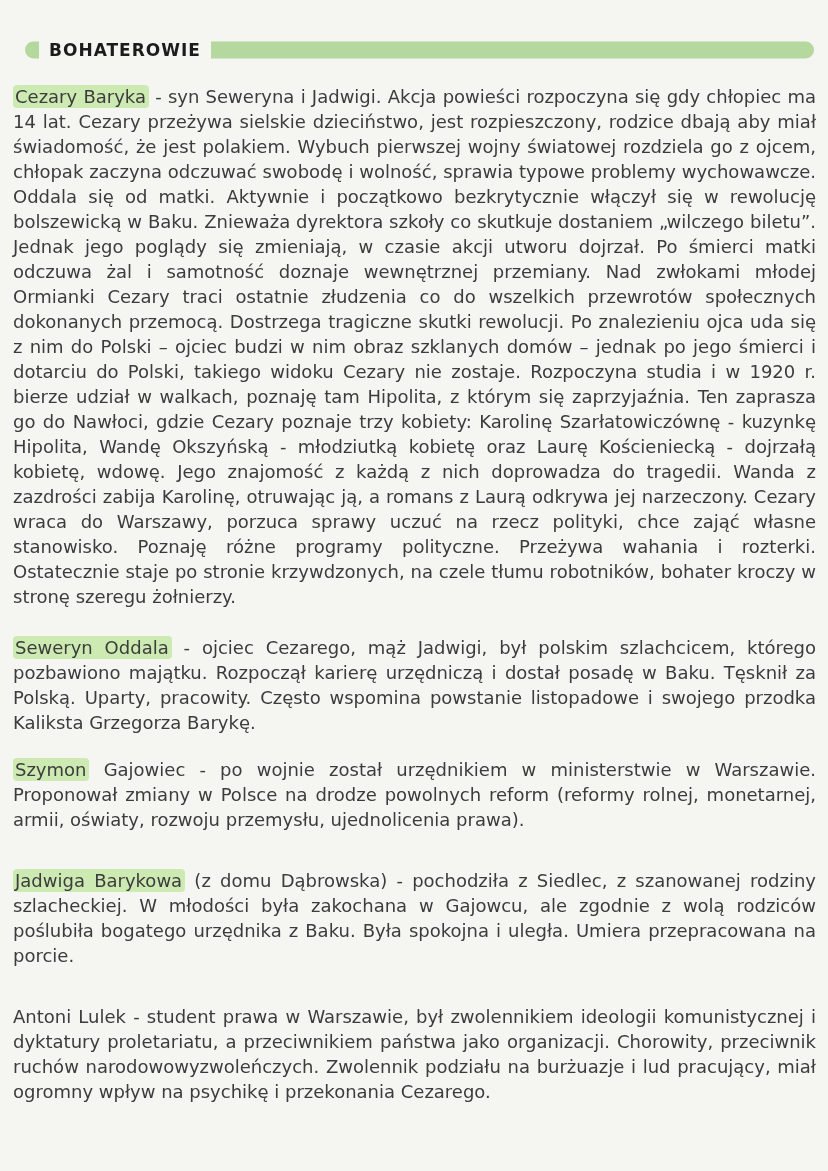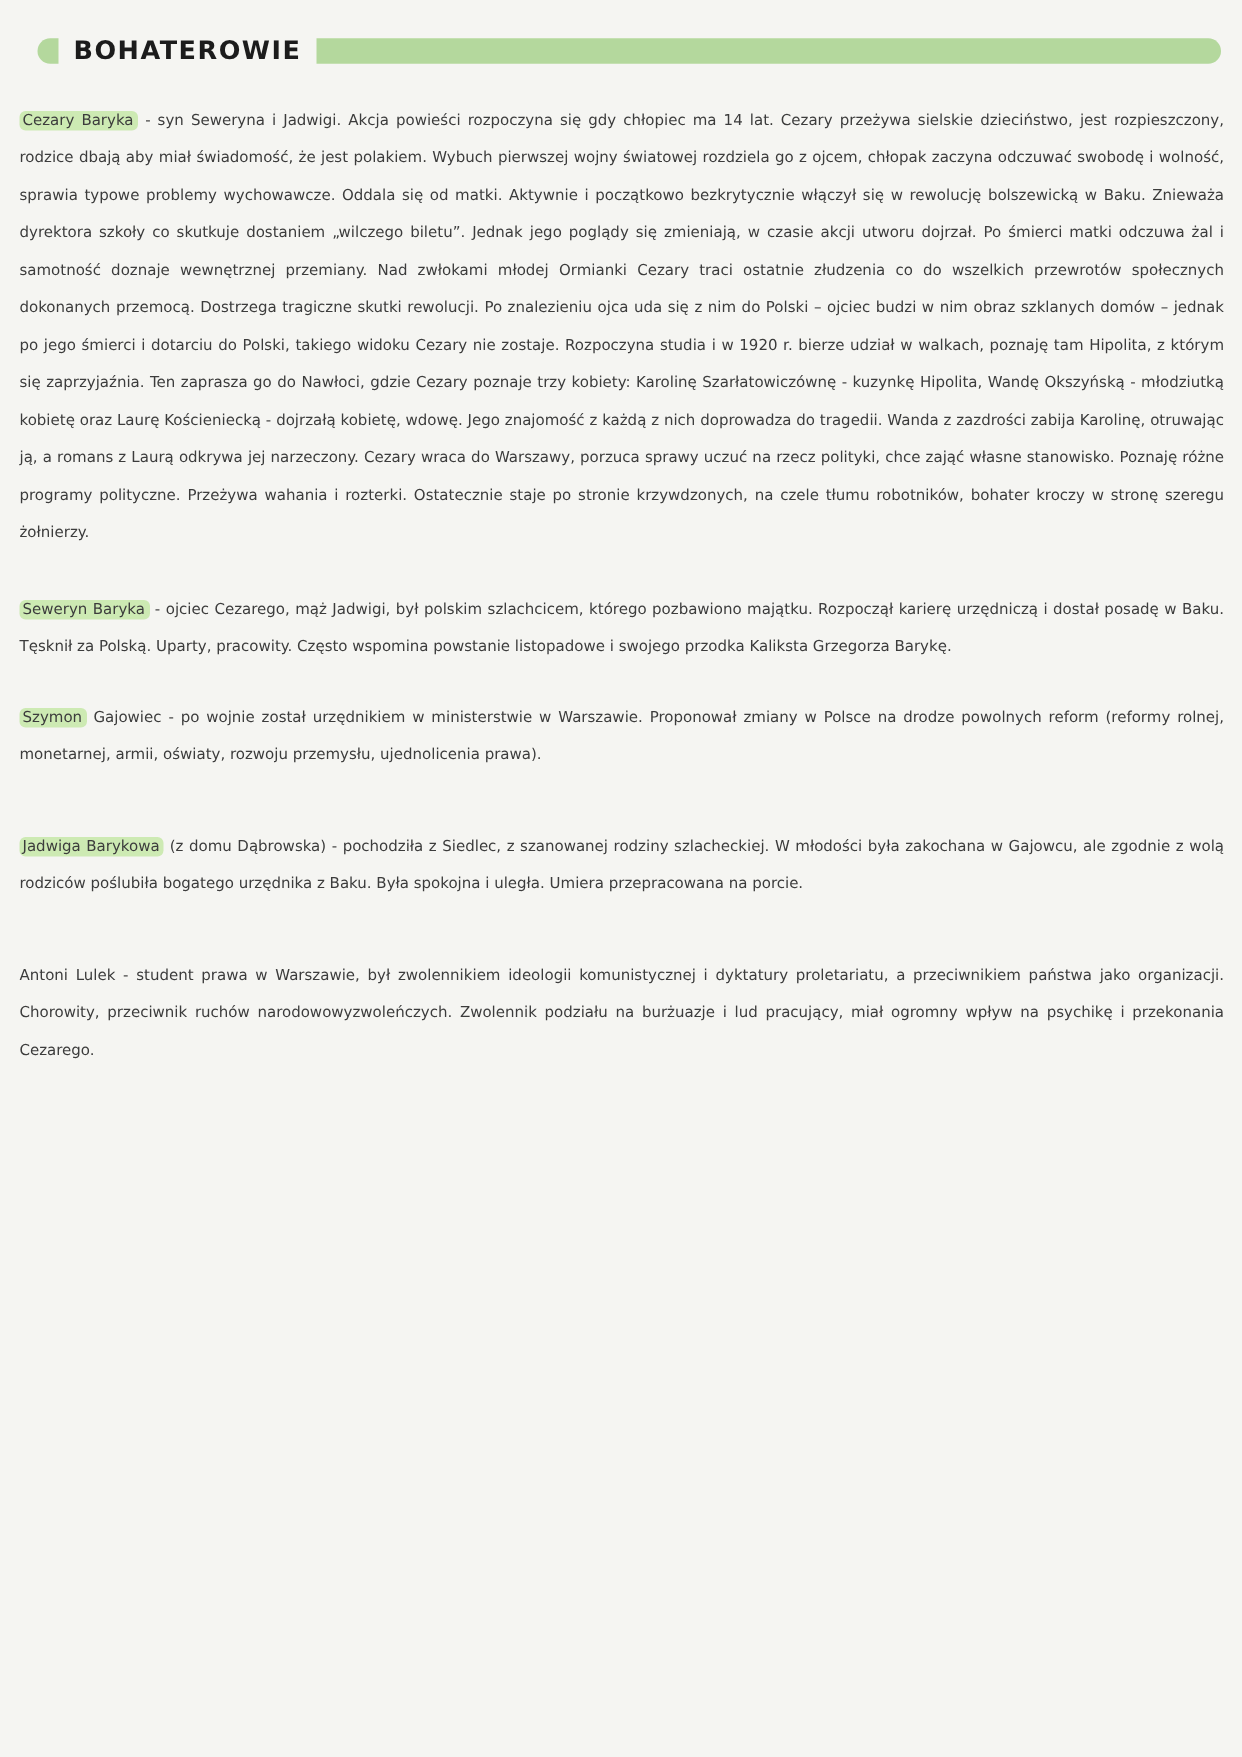--- a/index.html
+++ b/index.html
@@ -7,21 +7,21 @@
   body {
     background: #e9e9e6;
     font-family: "DejaVu Sans", sans-serif;
   }
   .page {
     width: 828px;
     height: 1171px;
     margin: 0 auto;
     background: #f5f5f2;
     color: #3c3c3c;
-    padding: 16px 12px 0 13px;
+    padding: 32px 12px 0 13px;
     overflow: hidden;
   }
 
   
   .title-row {
     position: relative;
     height: 28px;
     margin: 4px 2px 20px 12px;
   }
   .title-bar {
@@ -44,21 +44,21 @@
     font-size: 17px;
     font-weight: bold;
     letter-spacing: 1px;
     color: #1c1c1c;
     white-space: nowrap;
   }
 
   
   .content p {
     margin: 0 0 26px 0;
-    font-size: 10px;
+    font-size: 18px;
     line-height: 25px;
     text-align: justify;
   }
   .content p.tight { margin-bottom: 22px; }
   .content p.wide  { margin-bottom: 36px; }
   .hl {
     background: #cdeab3;
     border-radius: 4px;
     padding: 1px 3px 1px 2px;
   }
@@ -71,21 +71,21 @@
 
   <header class="title-row">
     <div class="title-bar"></div>
     <h1 class="title">BOHATEROWIE</h1>
   </header>
 
   <main class="content">
 
     <p><span class="hl">Cezary Baryka</span><span> - syn Seweryna i Jadwigi. Akcja powieści rozpoczyna się gdy chłopiec ma 14 lat. Cezary przeżywa sielskie dzieciństwo, jest rozpieszczony, rodzice dbają aby miał świadomość, że jest polakiem. Wybuch pierwszej wojny światowej rozdziela go z ojcem, chłopak zaczyna odczuwać swobodę i wolność, sprawia typowe problemy wychowawcze. Oddala się od matki. Aktywnie i początkowo bezkrytycznie włączył się w rewolucję bolszewicką w Baku. Znieważa dyrektora szkoły co skutkuje dostaniem „wilczego biletu”. Jednak jego poglądy się zmieniają, w czasie akcji utworu dojrzał. Po śmierci matki odczuwa żal i samotność doznaje wewnętrznej przemiany. Nad zwłokami młodej Ormianki Cezary traci ostatnie złudzenia co do wszelkich przewrotów społecznych dokonanych przemocą. Dostrzega tragiczne skutki rewolucji. Po znalezieniu ojca uda się z nim do Polski – ojciec budzi w nim obraz szklanych domów – jednak po jego śmierci i dotarciu do Polski, takiego widoku Cezary nie zostaje. Rozpoczyna studia i w 1920 r. bierze udział w walkach, poznaję tam Hipolita, z którym się zaprzyjaźnia. Ten zaprasza go do Nawłoci, gdzie Cezary poznaje trzy kobiety: Karolinę Szarłatowiczównę - kuzynkę Hipolita, Wandę Okszyńską - młodziutką kobietę oraz Laurę Kościeniecką - dojrzałą kobietę, wdowę. Jego znajomość z każdą z nich doprowadza do tragedii. Wanda z zazdrości zabija Karolinę, otruwając ją, a romans z Laurą odkrywa jej narzeczony. Cezary wraca do Warszawy, porzuca sprawy uczuć na rzecz polityki, chce zająć własne stanowisko. Poznaję różne programy polityczne. Przeżywa wahania i rozterki. Ostatecznie staje po stronie krzywdzonych, na czele tłumu robotników, bohater kroczy w stronę szeregu żołnierzy.</span></p>
 
-    <p class="tight"><span class="hl">Seweryn Baryka</span><span> - ojciec Cezarego, mąż Jadwigi, był polskim szlachcicem, którego pozbawiono majątku. Rozpoczął karierę urzędniczą i dostał posadę w Baku. Tęsknił za Polską. Uparty, pracowity. Często wspomina powstanie listopadowe i swojego przodka Kaliksta Grzegorza Barykę.</span></p>
+    <p class="tight"><span class="hl">Seweryn Oddala</span><span> - ojciec Cezarego, mąż Jadwigi, był polskim szlachcicem, którego pozbawiono majątku. Rozpoczął karierę urzędniczą i dostał posadę w Baku. Tęsknił za Polską. Uparty, pracowity. Często wspomina powstanie listopadowe i swojego przodka Kaliksta Grzegorza Barykę.</span></p>
 
     <p class="wide"><span class="hl">Szymon</span><span> Gajowiec - po wojnie został urzędnikiem w ministerstwie w Warszawie. Proponował zmiany w Polsce na drodze powolnych reform (reformy rolnej, monetarnej, armii, oświaty, rozwoju przemysłu, ujednolicenia prawa).</span></p>
 
     <p class="wide"><span class="hl">Jadwiga Barykowa</span><span> (z domu Dąbrowska) - pochodziła z Siedlec, z szanowanej rodziny szlacheckiej. W młodości była zakochana w Gajowcu, ale zgodnie z wolą rodziców poślubiła bogatego urzędnika z Baku. Była spokojna i uległa. Umiera przepracowana  na porcie.</span></p>
 
     <p><span>Antoni Lulek - student prawa w Warszawie, był zwolennikiem ideologii komunistycznej i dyktatury proletariatu, a przeciwnikiem państwa jako organizacji. Chorowity, przeciwnik ruchów narodowowyzwoleńczych. Zwolennik podziału na burżuazje i lud pracujący, miał ogromny wpływ na psychikę i przekonania Cezarego.</span></p>
 
   </main>
 </div>
 

